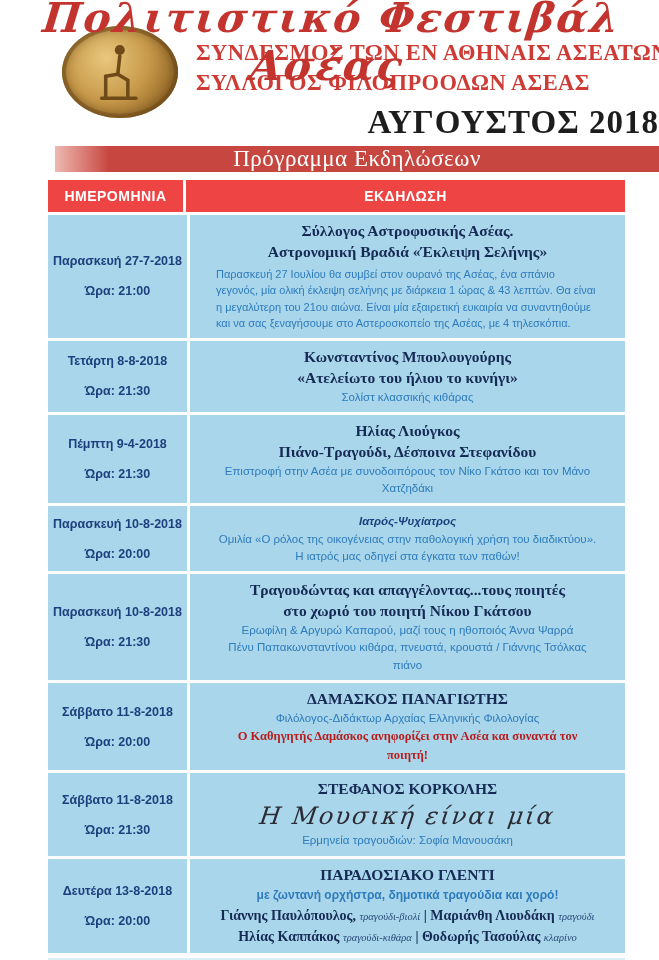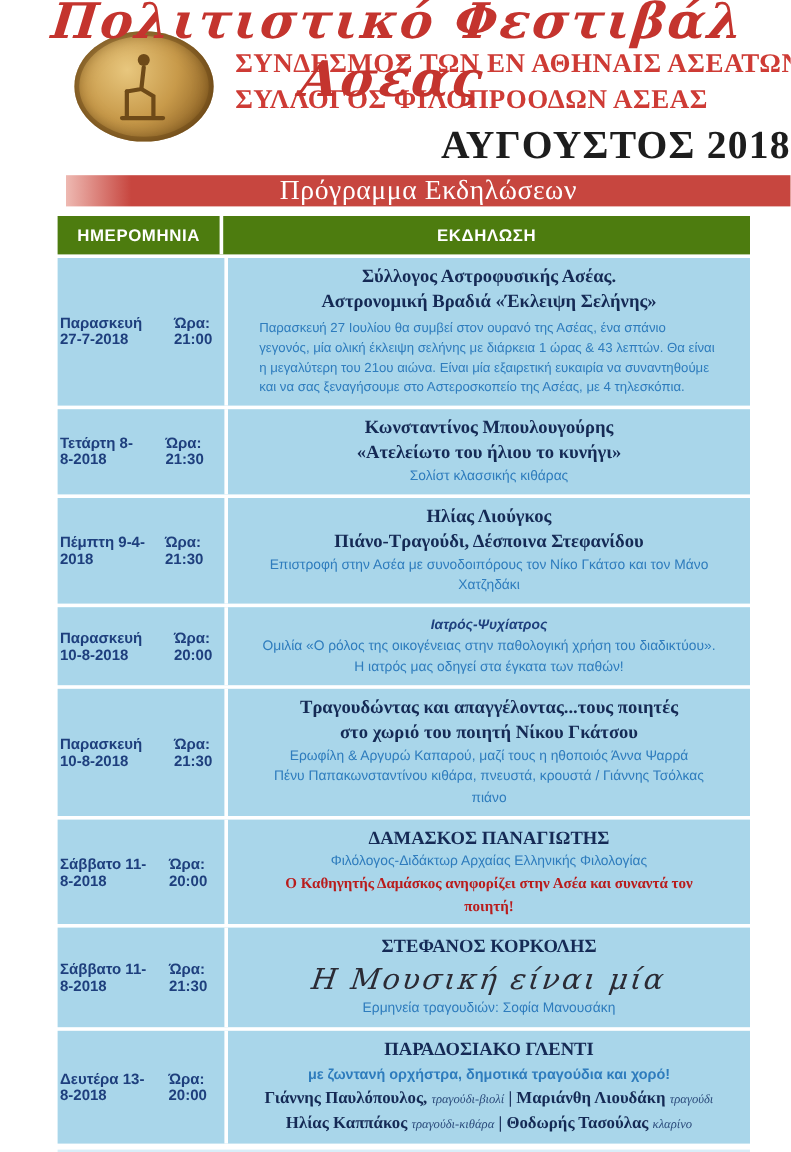--- a/index.html
+++ b/index.html
@@ -32,26 +32,26 @@
   .program-bar{
     margin:5px 0 0 55px;height:31px;
     background:linear-gradient(90deg,#eeb9b2 0%,#c7463f 9%,#c7463f 100%);
     display:flex;align-items:center;justify-content:center;
   }
   .program-bar span{
     font-family:"Liberation Serif",serif;color:#ffffff;font-size:23px;letter-spacing:.5px;
   }
   
   .ptable{margin:8px 34px 0 48px;}
-  .thead{display:flex;background:#4d7c0f;height:32px;margin-bottom:3px;}
+  .thead{display:flex;background:#ef4444;height:32px;margin-bottom:3px;}
   .thead .c1{width:135px;display:flex;align-items:center;justify-content:center;border-right:3px solid #fff;}
   .thead .c2{flex:1;display:flex;align-items:center;justify-content:center;}
   .thead span{color:#fff;font-weight:bold;font-size:14px;letter-spacing:.5px;}
   .trow{display:flex;background:#a9d6ea;margin-bottom:3px;}
-  .tdate{width:135px;border-right:3px solid #fff;display:flex;flex-direction:row;
+  .tdate{width:135px;border-right:3px solid #fff;display:flex;flex-direction:column;
          align-items:center;justify-content:center;gap:16px;padding:6px 2px;}
   .tdate .d1,.tdate .d2{color:#1e3f7d;font-weight:bold;font-size:12.5px;}
   .tevent{flex:1;display:flex;flex-direction:column;align-items:center;justify-content:center;
           padding:6px 26px;text-align:center;}
   .line{width:100%;}
   .line.title{font-family:"Liberation Serif",serif;font-weight:bold;color:#152a55;
               font-size:15.5px;line-height:1.35;}
   .line.sub{color:#2e7cbd;font-size:11.5px;line-height:1.5;}
   .line.subbold{color:#2e7cbd;font-size:12px;font-weight:bold;line-height:1.6;}
   .line.subitalic{color:#1e3f7d;font-style:italic;font-weight:bold;font-size:11.5px;line-height:1.6;}

